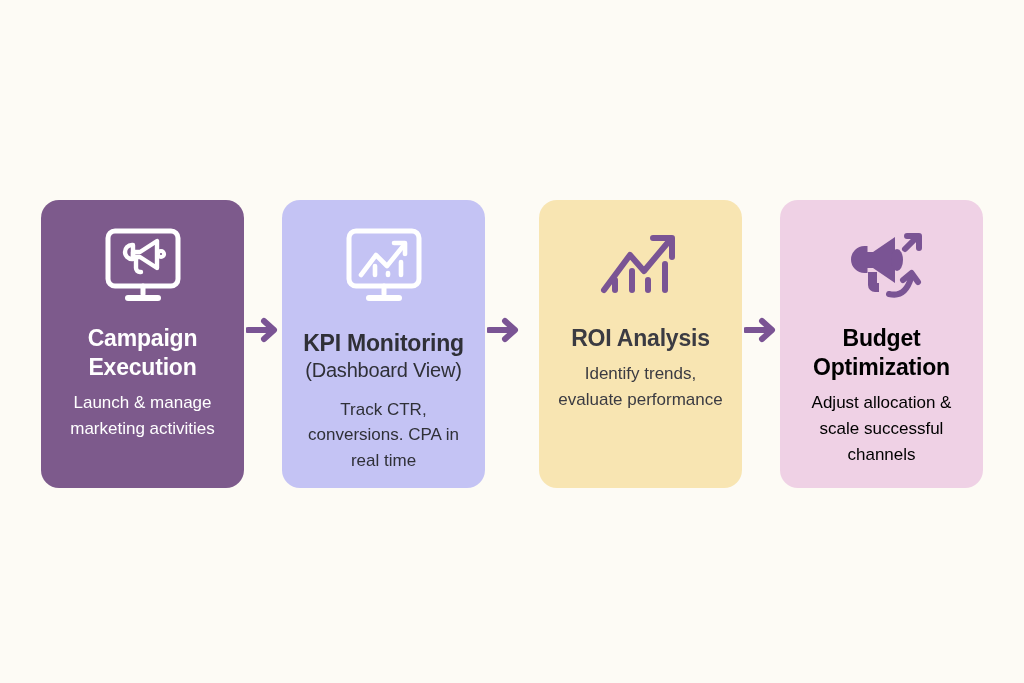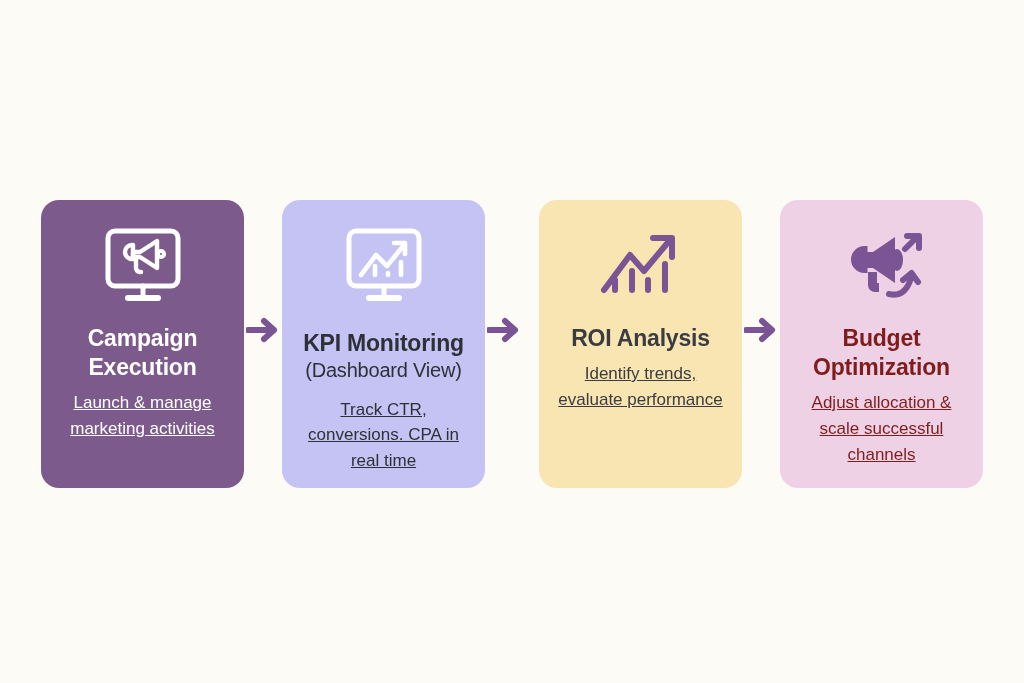--- a/index.html
+++ b/index.html
@@ -59,31 +59,30 @@
   .card-title .subtitle-line {
     display: block;
     font-weight: normal;
     font-size: 20px;
   }
   .card-desc {
     font-size: 17px;
     line-height: 1.52;
     margin: 0;
     padding: 0 4px;
-    text-decoration: underline;
   }
   
   .card.c1 { background: #7d5a8c; }
   .card.c1 .card-title, .card.c1 .card-desc { color: #ffffff; }
   .card.c2 { background: #c4c3f4; justify-content: space-between; }
   .card.c2 .card-title, .card.c2 .card-desc { color: #2f3037; }
   .card.c3 { background: #f8e5b2; margin-left: 16px; }
   .card.c3 .card-title, .card.c3 .card-desc { color: #3b3b42; }
   .card.c4 { background: #efd1e5; }
-  .card.c4 .card-title, .card.c4 .card-desc { color: #7f1d1d; }
+  .card.c4 .card-title, .card.c4 .card-desc { color: #000000; }
 
   .gap {
     flex: 0 0 auto;
     width: 38px;
     display: flex;
     align-items: flex-start;
     justify-content: center;
     padding-top: 113px;
   }
   .arrow-icon {

